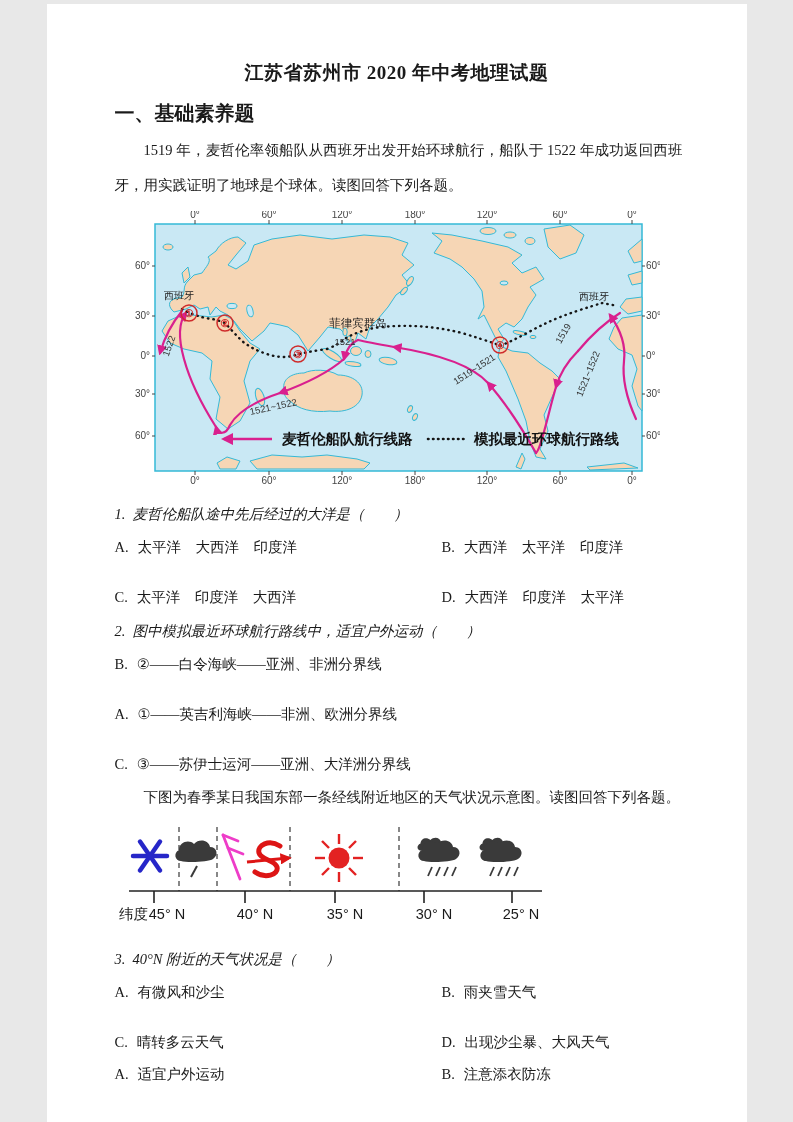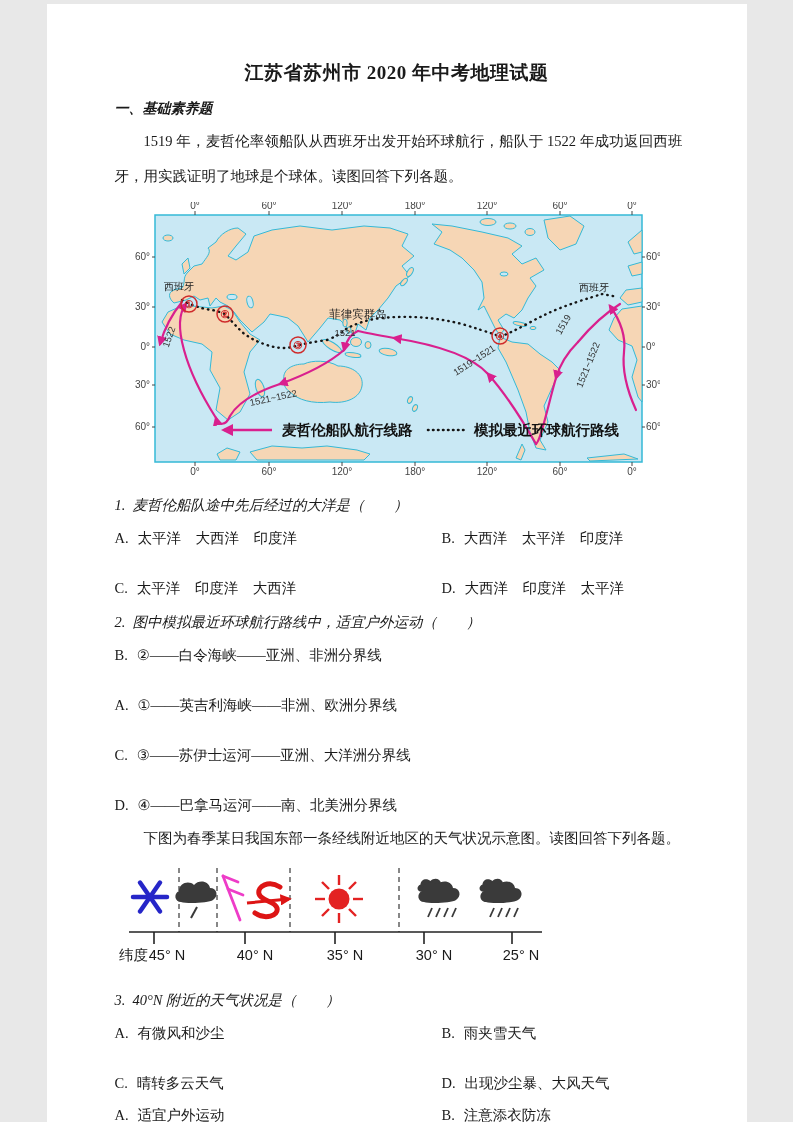--- a/index.html
+++ b/index.html
@@ -15,23 +15,22 @@
   }
   .title{
     padding-top:56px;
     text-align:center;
     font-size:19px;
     font-weight:bold;
     letter-spacing:.5px;
   }
   .section-head{
     margin:14px 0 0 68px;
-    font-size:14px;
+    font-size:20px;
     font-weight:bold;
-    font-style:italic;
   }
   .para{
     margin:6px 64px 0 68px;
     line-height:35px;
     text-indent:2em;
     text-align:justify;
   }
   .figure{margin:8px 0 0 85px;}
   .figure.weather{margin:8px 0 0 70px;}
   .q{margin:0 60px 0 68px;}
@@ -242,21 +241,20 @@
       <div class="opt"><span class="okey">D.</span><span>大西洋　印度洋　太平洋</span></div>
     </div>
   </div>
 
   <div class="q">
     <div class="stem"><span class="qnum">2.</span><span>图中模拟最近环球航行路线中，适宜户外运动（　　）</span></div>
     <div class="opts one">
       <div class="opt"><span class="okey">B.</span><span>②——白令海峡——亚洲、非洲分界线</span></div>
       <div class="opt"><span class="okey">A.</span><span>①——英吉利海峡——非洲、欧洲分界线</span></div>
       <div class="opt"><span class="okey">C.</span><span>③——苏伊士运河——亚洲、大洋洲分界线</span></div>
-      <div class="opt"><span class="okey">D.</span><span>④——巴拿马运河——南、北美洲分界线</span></div>
     </div>
   </div>
 
   <div class="para">下图为春季某日我国东部一条经线附近地区的天气状况示意图。读图回答下列各题。</div>
 
   <div class="figure weather">
   <svg width="430" height="108" viewBox="0 0 430 108">
 
     <g stroke="#555" stroke-width="1.4" stroke-dasharray="5 4">
       <line x1="62" y1="4" x2="62" y2="68"></line>

